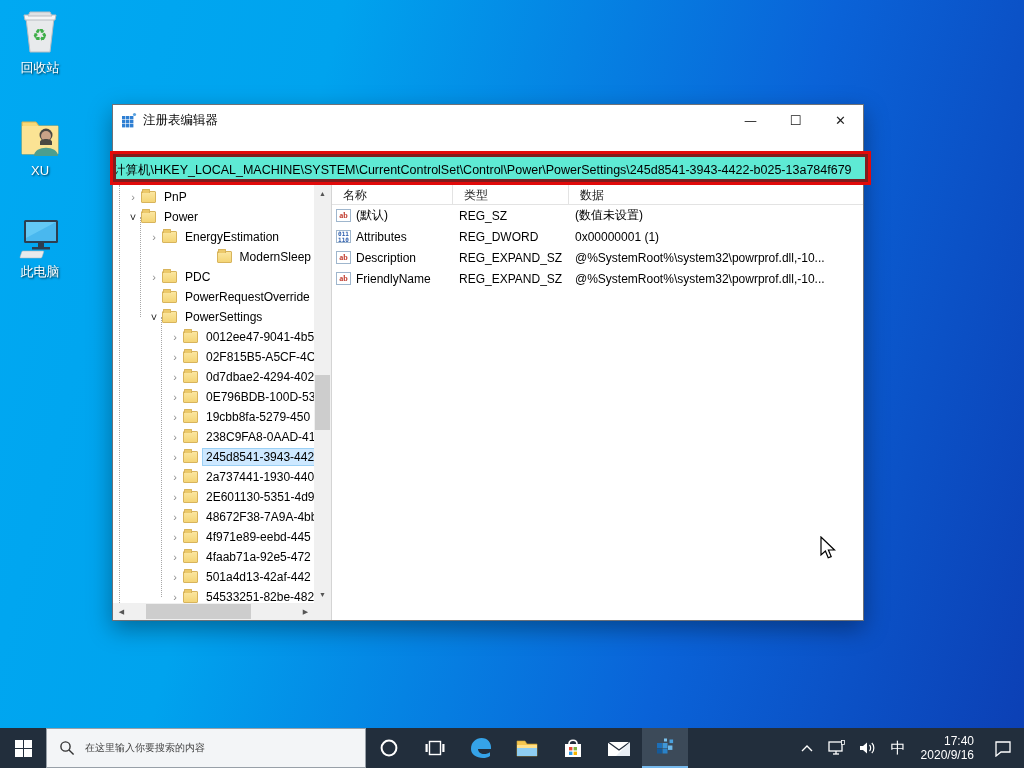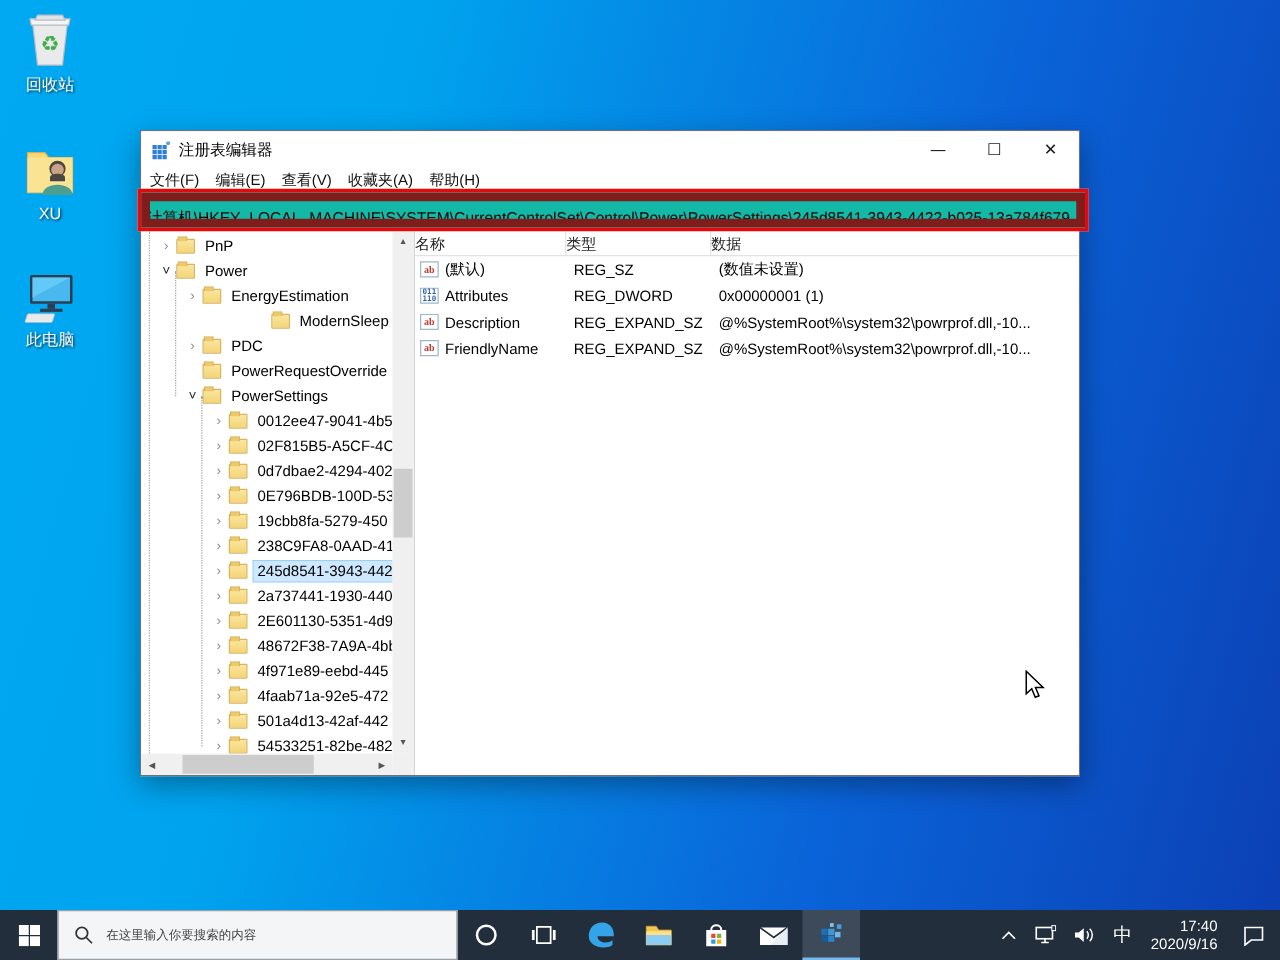--- a/index.html
+++ b/index.html
@@ -25,21 +25,21 @@
   .titlebar .appicon { width:16px; height:16px; margin:0 6px 0 8px; }
   .titlebar .ttl { font-size:12.5px; color:#000; flex:1; }
   .cbtns { display:flex; height:100%; }
   .cbtn { width:45px; height:100%; display:flex; align-items:center; justify-content:center;
           font-size:13px; color:#222; font-family:"DejaVu Sans",sans-serif; }
   .menubar { height:19px; display:flex; align-items:center; padding-left:7px; background:#fff; }
   .menubar span { font-size:12px; color:#111; margin-right:13px; }
 
   .addr-wrap { position:absolute; left:-3px; top:46px; width:761px; height:34px;
                border:3px solid #e20a0a; background:#fff; z-index:30; }
-  .addr { width:100%; height:100%; border:7px solid #7f1d1d; background:#14b8a6;
+  .addr { width:100%; height:100%; border:3px solid #7f1d1d; background:#5eead4;
           font-size:12.5px; color:#000; line-height:26px; white-space:nowrap;
           overflow:hidden; padding-left:1px; text-indent:-4px; }
 
   .body { position:absolute; left:0; top:80px; right:0; bottom:0; display:flex; background:#fff; }
 
   
   .treepanel { position:relative; width:219px; border-right:1px solid #d4d4d4; }
   .treeview { position:absolute; left:0; top:2px; right:17px; bottom:17px; overflow:hidden; }
   .tree-row { height:20px; display:flex; align-items:center; font-size:12px; color:#000; white-space:nowrap; }
   .chev { width:12px; display:inline-block; text-align:center; color:#8b8b8b; font-size:11px; flex:none; }
@@ -58,21 +58,21 @@
   .sb-arrow { color:#555; font-size:7px; display:flex; align-items:center; justify-content:center; }
   .vscroll .sb-arrow { height:17px; width:17px; }
   .hscroll .sb-arrow { width:17px; height:17px; flex:none; }
   .vthumb { position:absolute; left:1px; right:1px; top:190px; height:55px; background:#cdcdcd; }
   .hthumb { position:absolute; left:33px; top:1px; bottom:1px; width:105px; background:#cdcdcd; }
   .corner { position:absolute; right:0; bottom:0; width:17px; height:17px; background:#f0f0f0; }
 
   
   .listpanel { flex:1; position:relative; overflow:hidden; }
   .lheader { display:flex; height:20px; border-bottom:1px solid #e3e3e3; }
-  .lheader .hc { font-size:12px; color:#222; padding:2px 0; border-right:1px solid #e3e3e3; }
+  .lheader .hc { font-size:12px; color:#222; padding:2px 11px; border-right:1px solid #e3e3e3; }
   .hc.c-name { width:121px; } .hc.c-type { width:116px; } .hc.c-data { flex:1; border-right:none; }
   .vrow { display:flex; align-items:center; height:21px; font-size:12px; color:#000; }
   .vname { width:121px; display:flex; align-items:center; overflow:hidden; padding-left:4px; }
   .vtype { width:116px; padding-left:6px; }
   .vdata { flex:1; padding-left:6px; white-space:nowrap; overflow:hidden; }
   .vicon { flex:none; width:15px; height:13px; margin-right:5px; border:1px solid #9fb6cd; background:#fff;
            font-size:8px; font-weight:bold; line-height:11px; text-align:center;
            font-family:"Liberation Serif","DejaVu Serif",serif; }
   .vicon.string { color:#c0392b; }
   .vicon.dword  { color:#2f5fae; font-size:6px; letter-spacing:0; line-height:6px;
@@ -149,27 +149,20 @@
       </g>
     </svg>
     <span class="ttl">注册表编辑器</span>
     <div class="cbtns">
       <div class="cbtn">—</div>
       <div class="cbtn">☐</div>
       <div class="cbtn">✕</div>
     </div>
   </div>
 
-  <div class="menubar">
-      <span>文件(F)</span>
-      <span>编辑(E)</span>
-      <span>查看(V)</span>
-      <span>收藏夹(A)</span>
-      <span>帮助(H)</span>
-    </div>
 
   <div class="addr-wrap">
     <div class="addr">计算机\HKEY_LOCAL_MACHINE\SYSTEM\CurrentControlSet\Control\Power\PowerSettings\245d8541-3943-4422-b025-13a784f679</div>
   </div>
 
   <div class="body">
 
     <div class="treepanel">
       <div class="guide" style="left:6px; top:0; bottom:17px;"></div>
       <div class="guide" style="left:27px; top:32px; height:100px;"></div>

